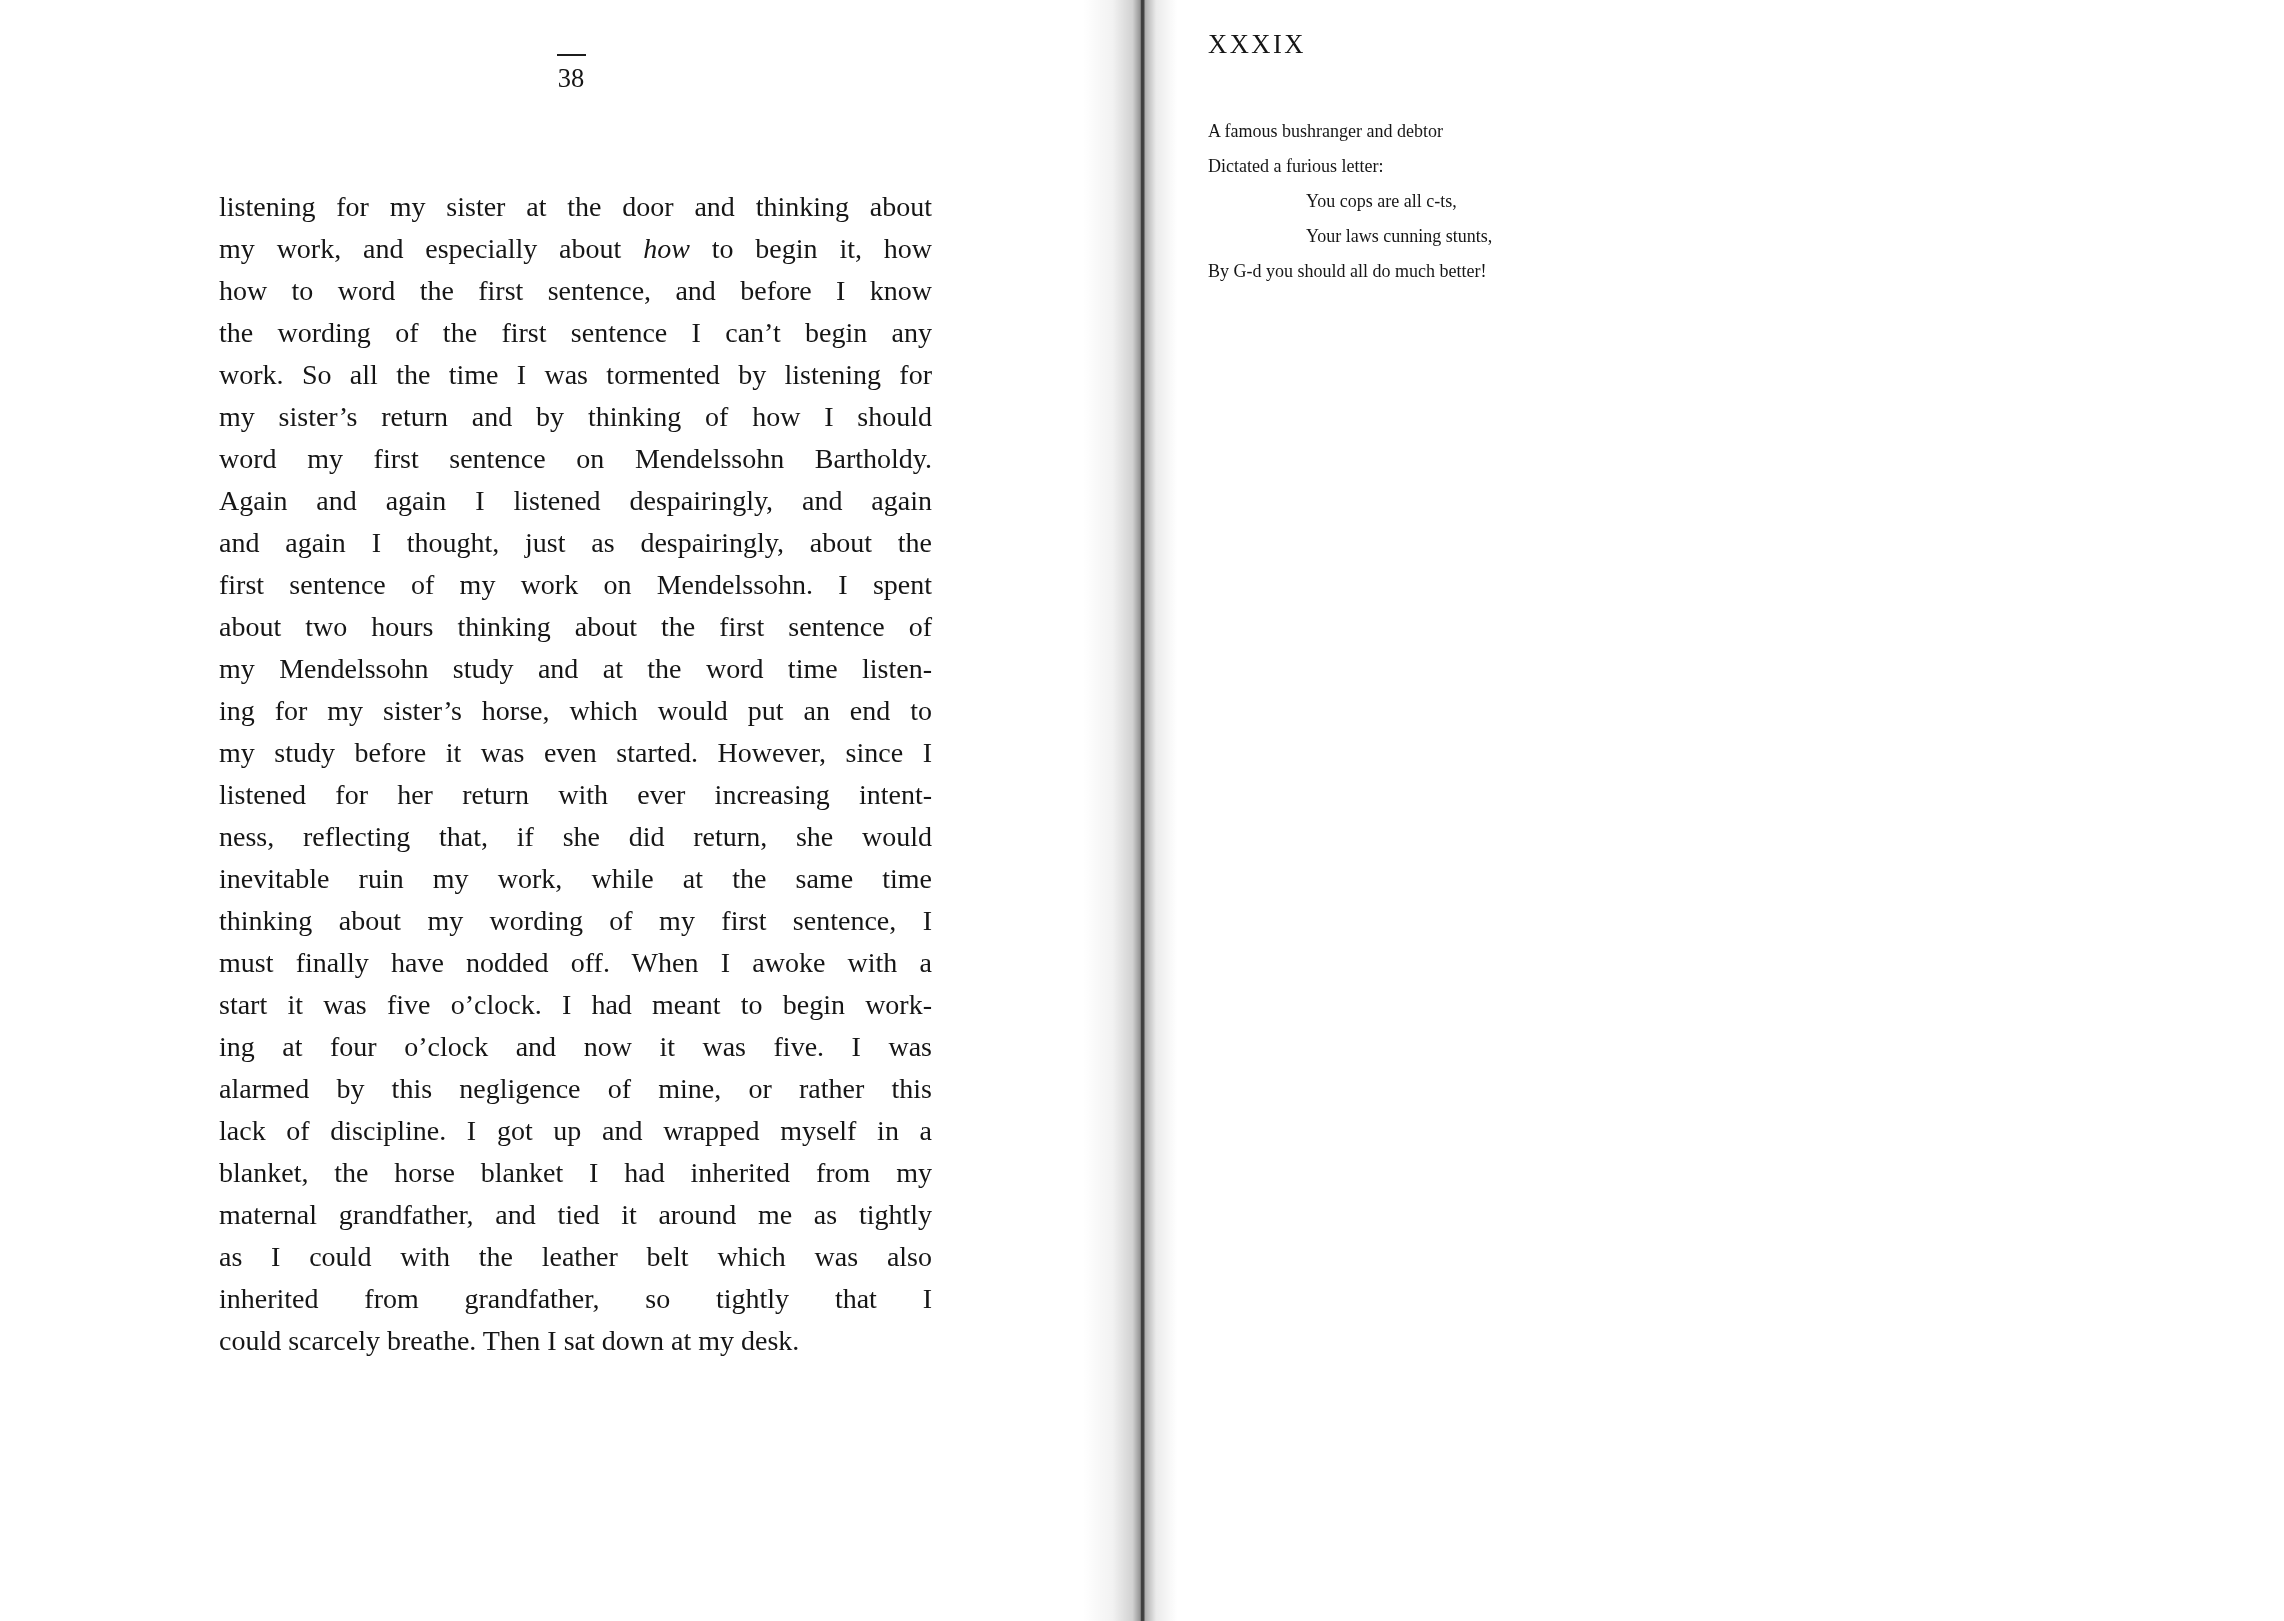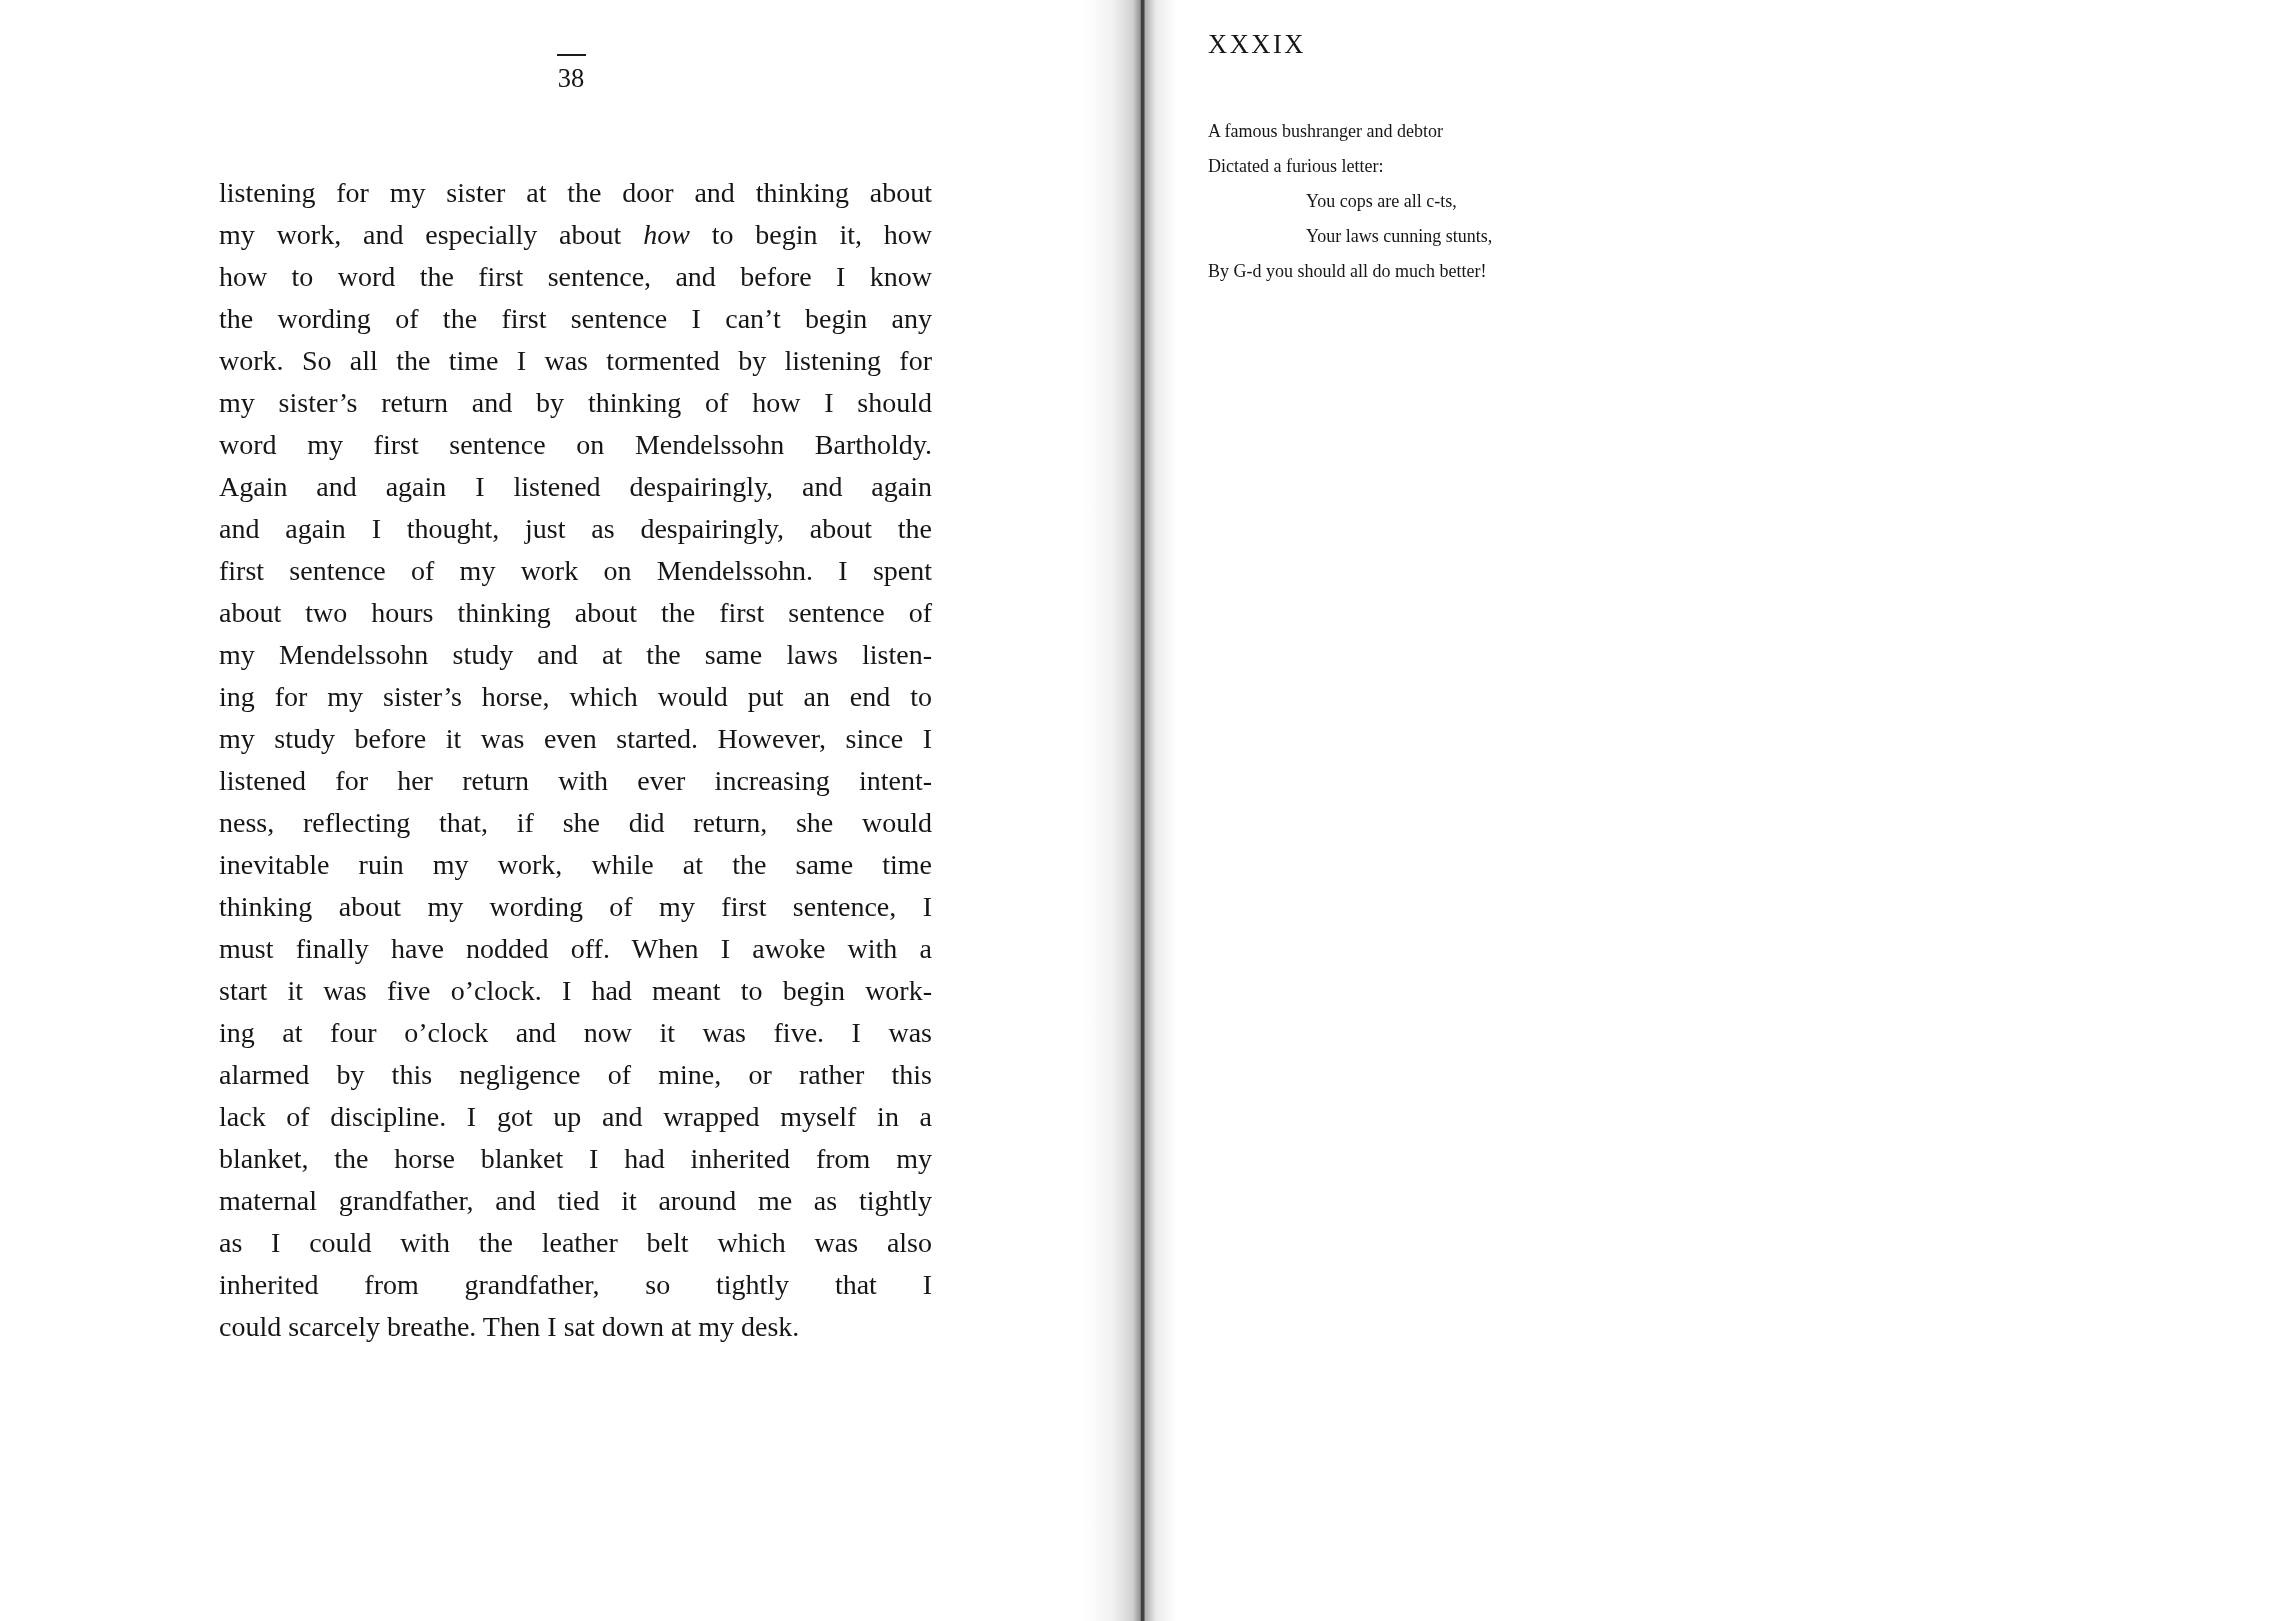--- a/index.html
+++ b/index.html
@@ -28,21 +28,21 @@
   }
   .pagenum {
     margin-top: 8.8px;
     font-size: 26.5px;
     line-height: 27.4px;
   }
 
   
   .body-text {
     position: absolute;
-    left: 219px; top: 172px; width: 713px;
+    left: 219px; top: 186px; width: 713px;
     font-size: 28px;
     line-height: 42px;
     hyphens: none;
   }
   .body-text .line {
     text-align: justify;
     text-align-last: justify;
     text-justify: inter-word;
   }
   .body-text .line:last-child { text-align-last: left; }
@@ -97,21 +97,21 @@
         <div class="line">my work, and especially about <i>how</i> to begin it, how</div>
         <div class="line">how to word the first sentence, and before I know</div>
         <div class="line">the wording of the first sentence I can’t begin any</div>
         <div class="line">work. So all the time I was tormented by listening for</div>
         <div class="line">my sister’s return and by thinking of how I should</div>
         <div class="line">word my first sentence on Mendelssohn Bartholdy.</div>
         <div class="line">Again and again I listened despairingly, and again</div>
         <div class="line">and again I thought, just as despairingly, about the</div>
         <div class="line">first sentence of my work on Mendelssohn. I spent</div>
         <div class="line">about two hours thinking about the first sentence of</div>
-        <div class="line">my Mendelssohn study and at the same laws listen-</div>
+        <div class="line">my Mendelssohn study and at the word time listen-</div>
         <div class="line">ing for my sister’s horse, which would put an end to</div>
         <div class="line">my study before it was even started. However, since I</div>
         <div class="line">listened for her return with ever increasing intent-</div>
         <div class="line">ness, reflecting that, if she did return, she would</div>
         <div class="line">inevitable ruin my work, while at the same time</div>
         <div class="line">thinking about my wording of my first sentence, I</div>
         <div class="line">must finally have nodded off. When I awoke with a</div>
         <div class="line">start it was five o’clock. I had meant to begin work-</div>
         <div class="line">ing at four o’clock and now it was five. I was</div>
         <div class="line">alarmed by this negligence of mine, or rather this</div>

